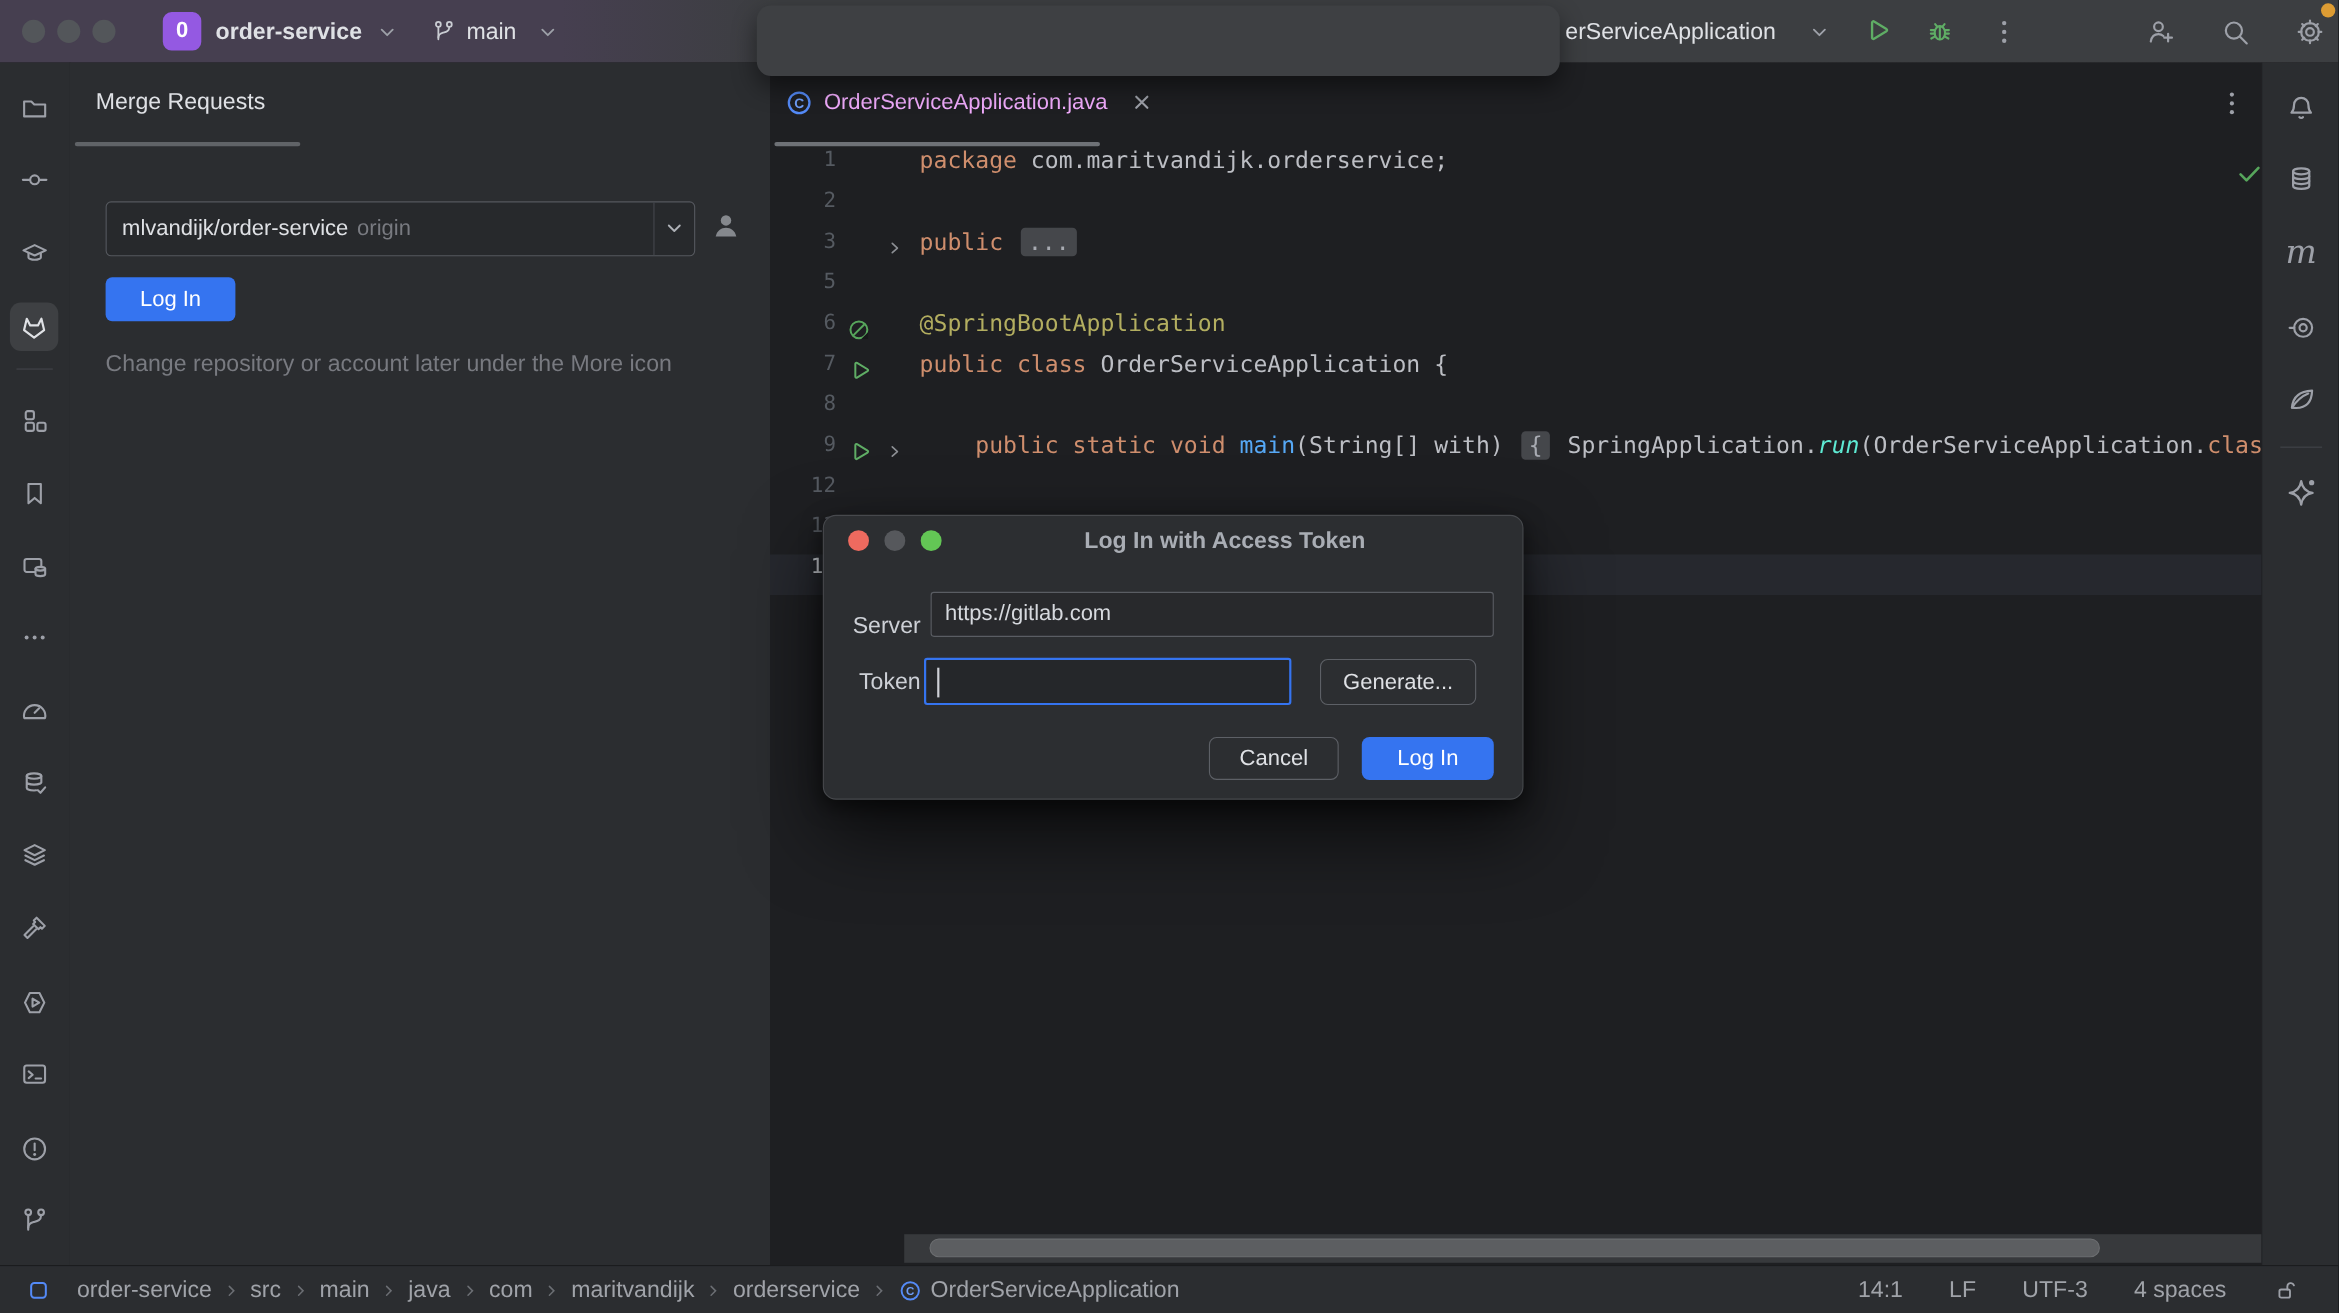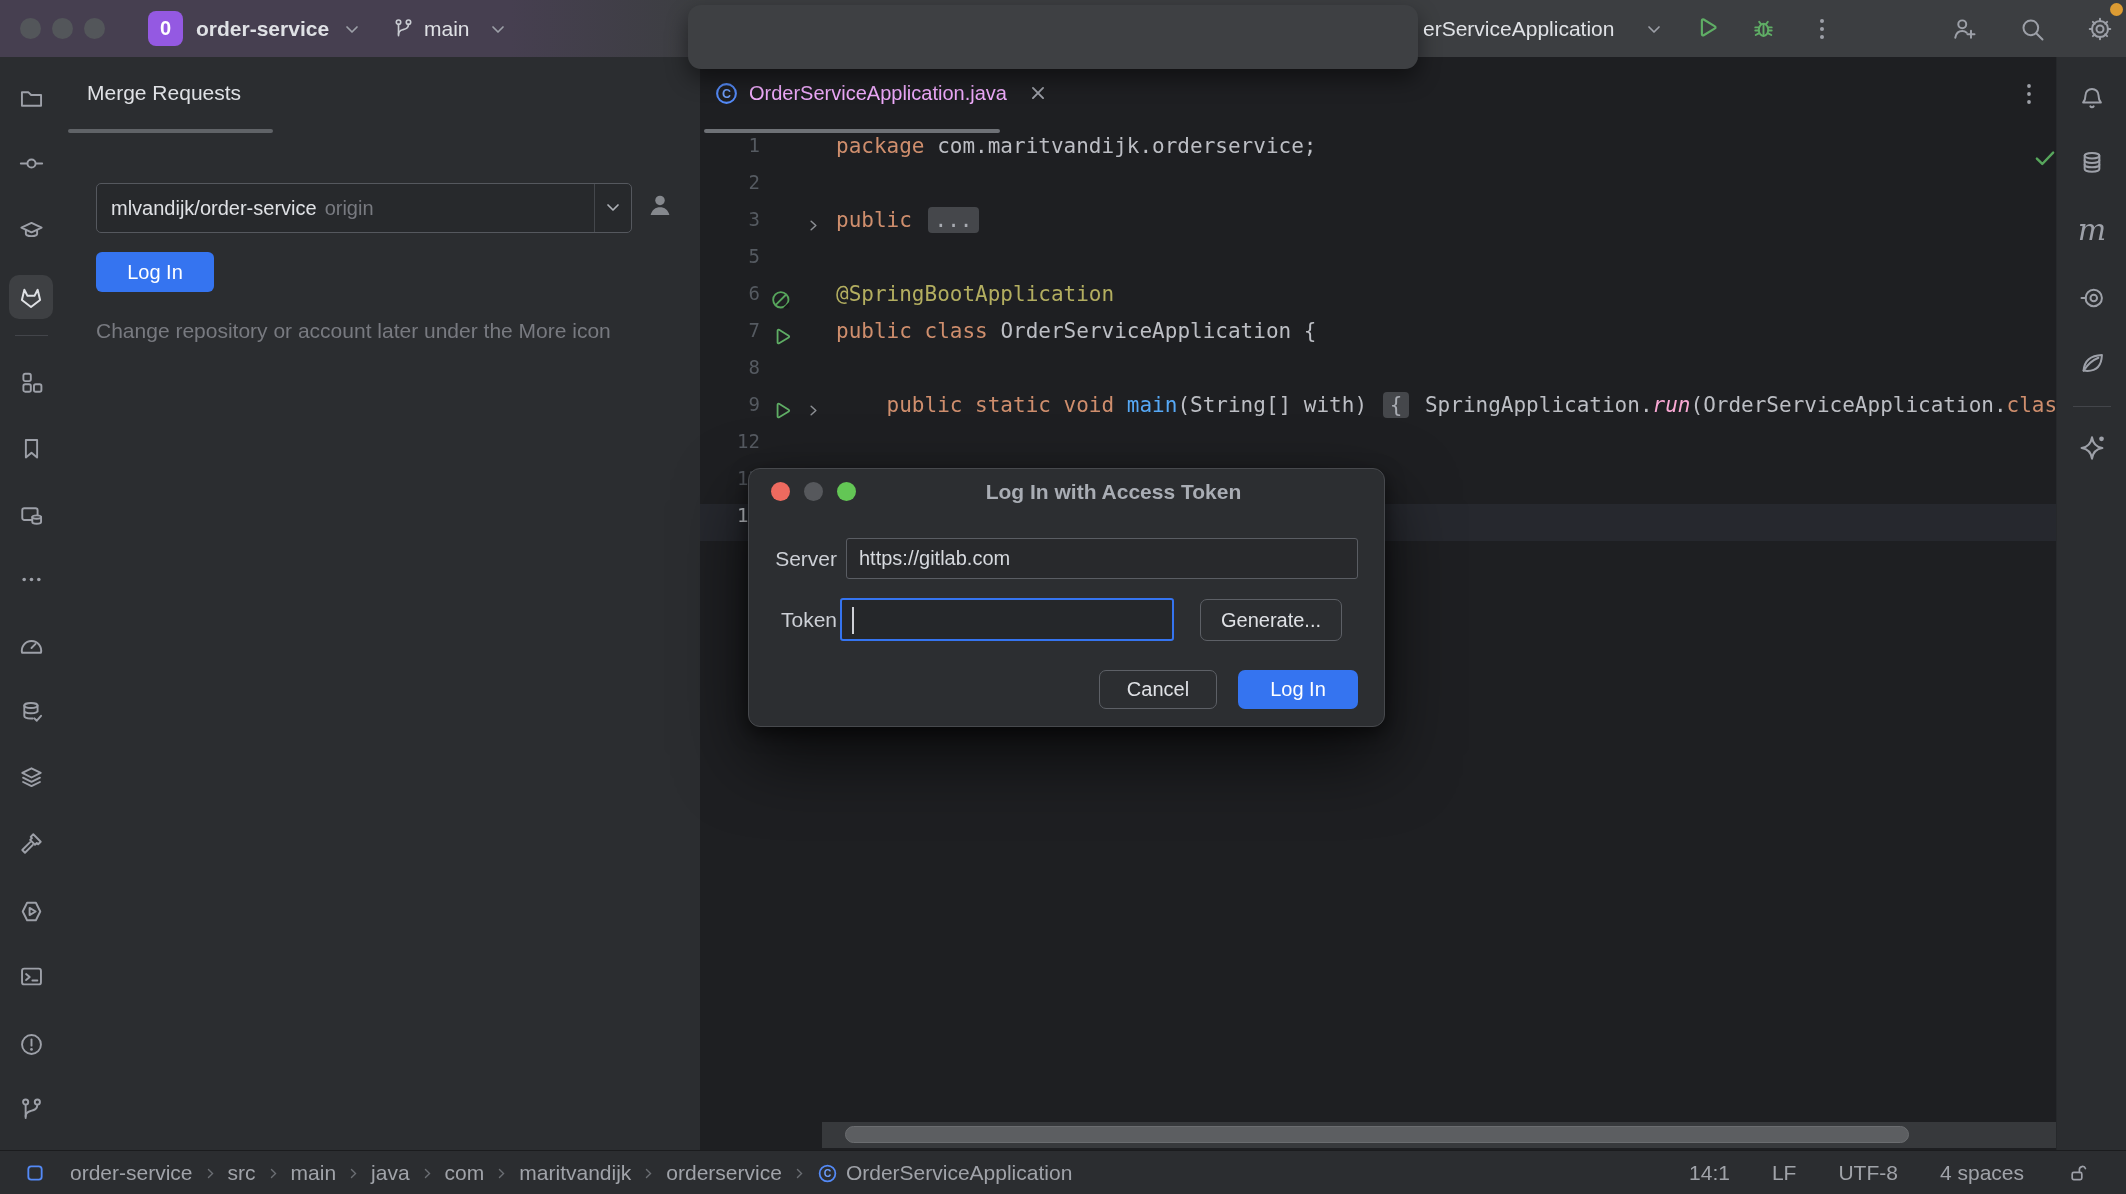--- a/index.html
+++ b/index.html
@@ -59,21 +59,21 @@
   .row{position:relative;height:37px;}
   .row.cur{background:#26282e;}
   .ln{position:absolute;left:0;top:0;width:60px;height:37px;line-height:37px;text-align:right;
       font:19px "DejaVu Sans Mono",monospace;color:#555a61;}
   .row.cur .ln{color:#ced2d8;}
   .gic{position:absolute;left:70px;top:7px;}
   .fic{position:absolute;left:106px;top:10px;}
   .code{position:absolute;left:136px;top:0;height:37px;line-height:37px;white-space:pre;
         font:21px "DejaVu Sans Mono",monospace;color:#bcbec4;}
   .tok-kw{color:#cf8e6d;} .tok-pl{color:#bcbec4;} .tok-ann{color:#b3ae60;} .tok-fn{color:#56a8f5;}
-  .tok-it{font-style:italic;color:#f9a8d4;}
+  .tok-it{font-style:italic;color:#5eead4;}
   .tok-fold{background:#45474b;color:#a8abb2;border-radius:4px;padding:1px 7px;margin:0 3px;}
   #hscroll-track{position:absolute;left:122px;top:1065px;width:1234px;height:26px;background:#37393c;}
   #hscroll-thumb{position:absolute;left:145px;top:1069px;width:1064px;height:17px;border-radius:9px;
      background:#5c5e61;border:1px solid #6b6d70;box-sizing:border-box;}
 
   
   #statusbar{position:absolute;left:0;top:1150px;width:2126px;height:44px;background:#2b2d30;
      border-top:1px solid #1b1c1e;display:flex;align-items:center;font-size:21px;color:#a0a3a9;}
   #crumbs{display:flex;align-items:center;margin-left:25px;gap:11px;}
   .crumb{white-space:nowrap;}
@@ -568,38 +568,38 @@
           <svg width="21" height="21" viewBox="0 0 24 24" style="margin-right:8px">
             <circle cx="12" cy="12" r="9" fill="none" stroke="#548af7" stroke-width="2"></circle>
             <text x="12" y="16.2" text-anchor="middle" font-size="12" font-weight="bold" fill="#6f9ef8" font-family="Liberation Sans,sans-serif">C</text>
           </svg>
           <span>OrderServiceApplication</span>
         </span>
       </div>
     <div id="sb-right">
       <span>14:1</span>
       <span>LF</span>
-      <span>UTF-8</span>
+      <span>UTF-3</span>
       <span>4 spaces</span>
       <svg width="24" height="24" viewBox="0 0 24 24">
         <g class="ic">
             <rect x="6.2" y="11.3" width="9.6" height="7.4" rx="1.6"></rect>
         <path d="M13.4 11.3V8.6a3.1 3.1 0 0 1 6-1.1"></path>
           </g>
         </svg>
     </div>
   </div>
 
   <div id="dialog">
     <div class="dlight" style="left:22px;background:#ee6a5f"></div>
     <div class="dlight" style="left:55px;background:#56585c"></div>
     <div class="dlight" style="left:88px;background:#63c655"></div>
     <div id="dlg-title">Log In with Access Token</div>
 
-    <div class="dlg-label" style="top:78px">Server</div>
+    <div class="dlg-label" style="top:88px">Server</div>
     <input id="srv-input" type="text" value="https://gitlab.com" style="">
 
     <div class="dlg-label" style="top:139px">Token</div>
     <div id="tok-input">
       <div id="tok-caret"></div>
     </div>
     <button class="dlg-btn" id="btn-generate">Generate...</button>
 
     <button class="dlg-btn" id="btn-cancel">Cancel</button>
     <button class="dlg-btn" id="btn-login">Log In</button>

